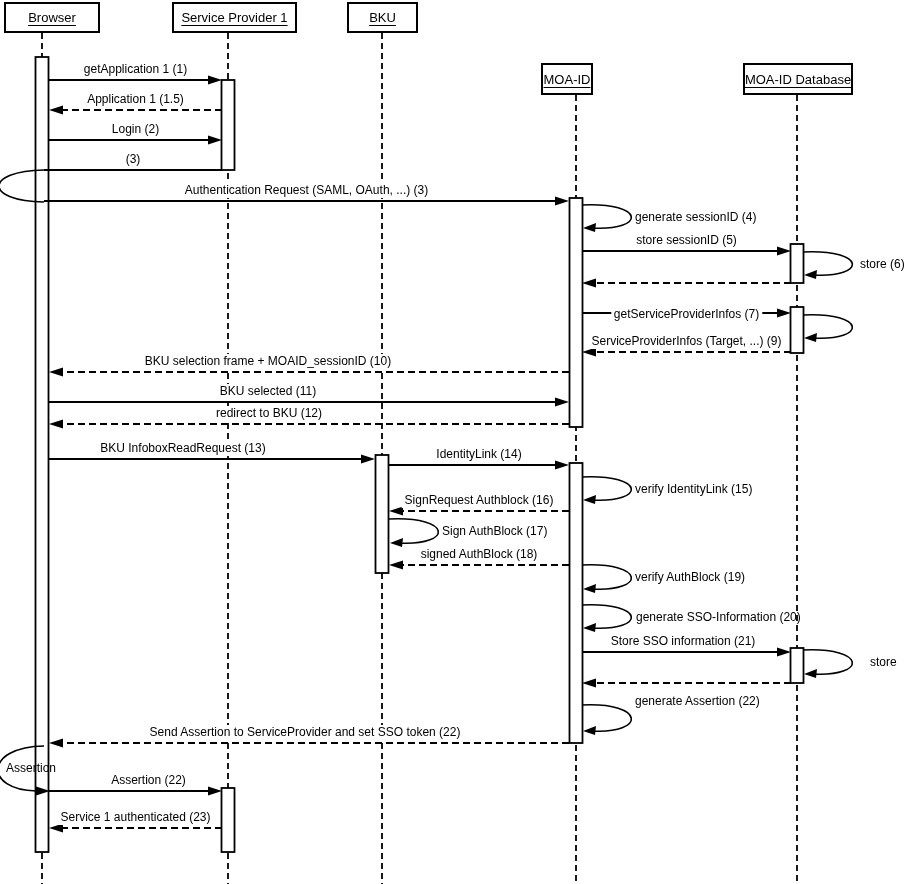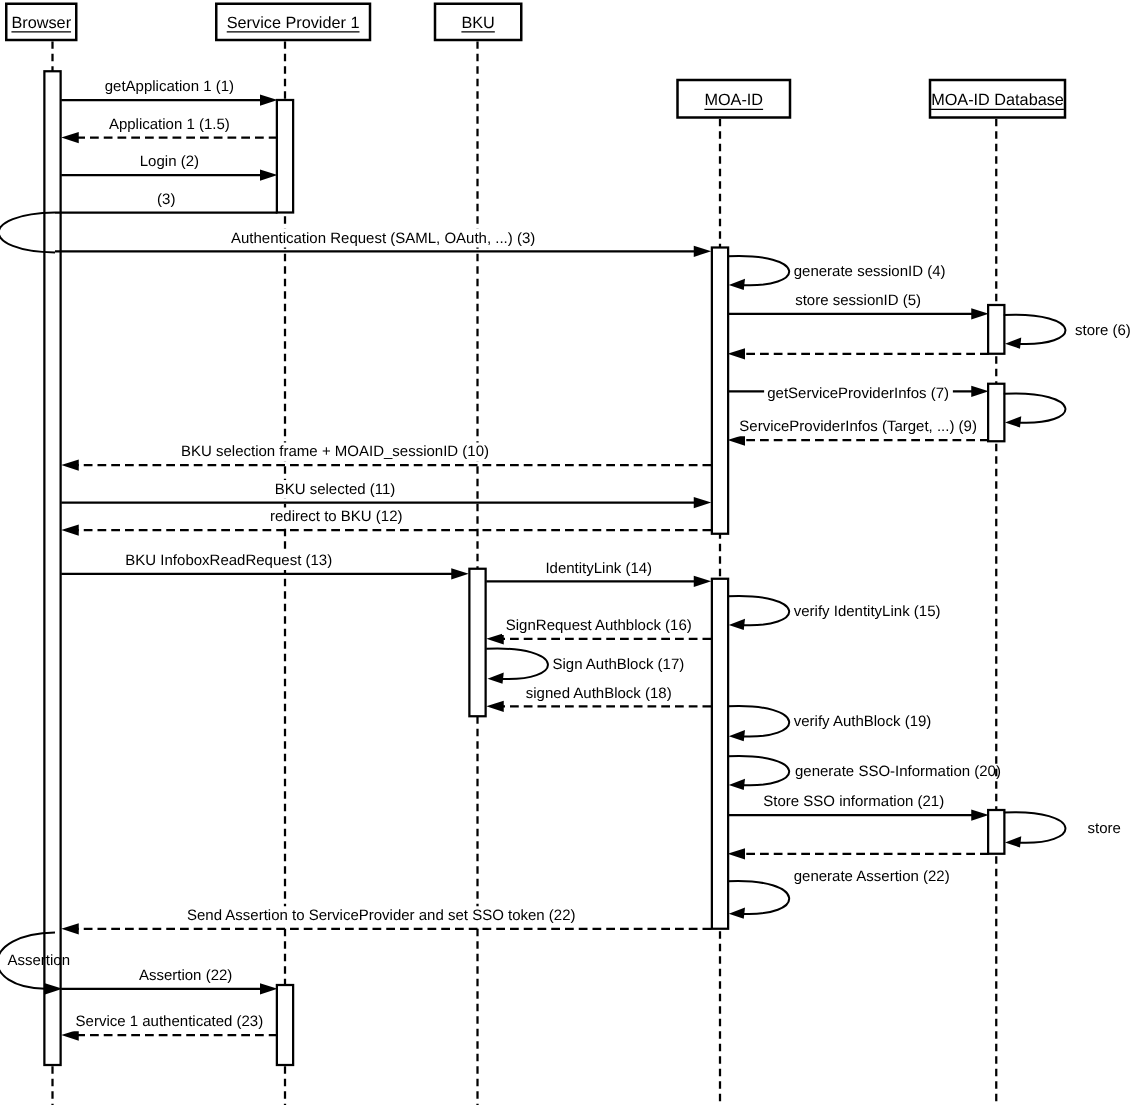--- a/index.html
+++ b/index.html
@@ -150,29 +150,29 @@
       <div class="self-label" style="left: 635px; top: 209.5px;">generate sessionID  (4)</div>
       <div class="self-label" style="left: 860px; top: 256.5px;">store (6)</div>
       <div class="self-label" style="left: 880px; top: 319.5px; margin-left: 32px;">search (8)</div>
       <div class="self-label" style="left: 635px; top: 481.5px;">verify IdentityLink (15)</div>
       <div class="self-label" style="left: 442px; top: 524px;">Sign AuthBlock (17)</div>
       <div class="self-label" style="left: 635px; top: 570px;">verify AuthBlock (19)</div>
       <div class="self-label" style="left: 636px; top: 609.5px;">generate SSO-Information (20)</div>
       <div class="self-label" style="left: 870px; top: 655px;">store</div>
       <div class="self-label" style="left: 635px; top: 682px; margin-top: 12px;">generate Assertion (22)</div>
       <div class="loop-label" style="left: 6px; top: 761px;">Assertion</div>
-      <div class="actor-box" style="left: 4px; top: 2px; width: 58px; height: 31px;">
+      <div class="actor-box" style="left: 4px; top: 2px; width: 96px; height: 31px;">
         <span>Browser</span>
       </div>
       <div class="actor-box" style="left: 172px; top: 2px; width: 125px; height: 31px;">
         <span>Service Provider 1</span>
       </div>
       <div class="actor-box" style="left: 347px; top: 2px; width: 71px; height: 31px;">
         <span>BKU</span>
       </div>
-      <div class="actor-box" style="left: 541px; top: 63px; width: 92px; height: 32px;">
+      <div class="actor-box" style="left: 541px; top: 63px; width: 52px; height: 32px;">
         <span>MOA-ID</span>
       </div>
       <div class="actor-box" style="left: 743px; top: 63px; width: 110px; height: 32px;">
         <span>MOA-ID Database</span>
       </div>
     </div>
 </div>
 
 </body></html>

